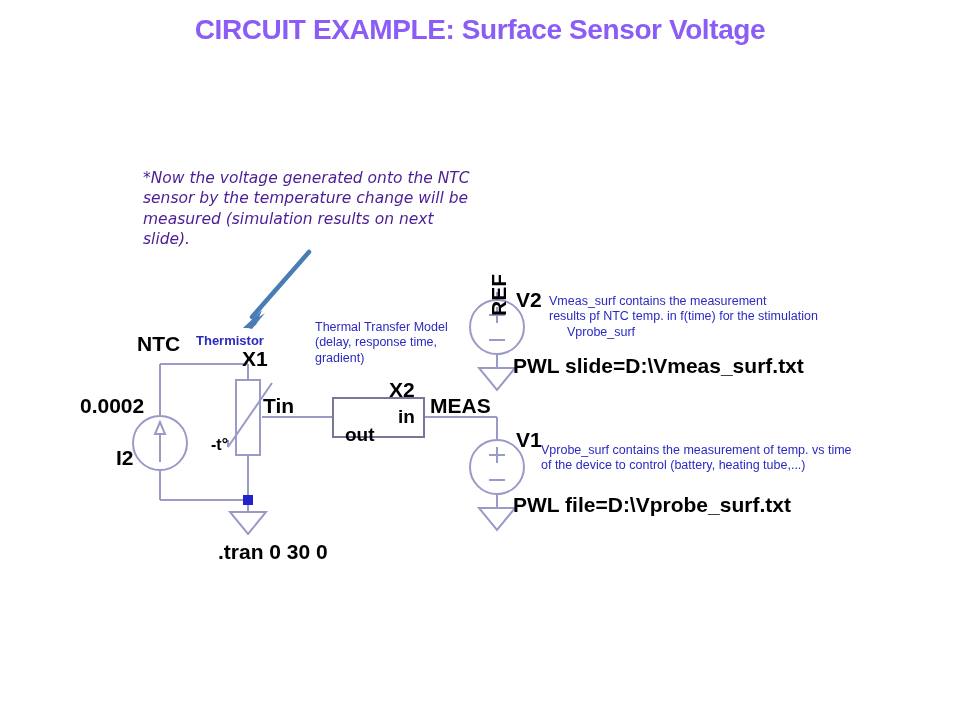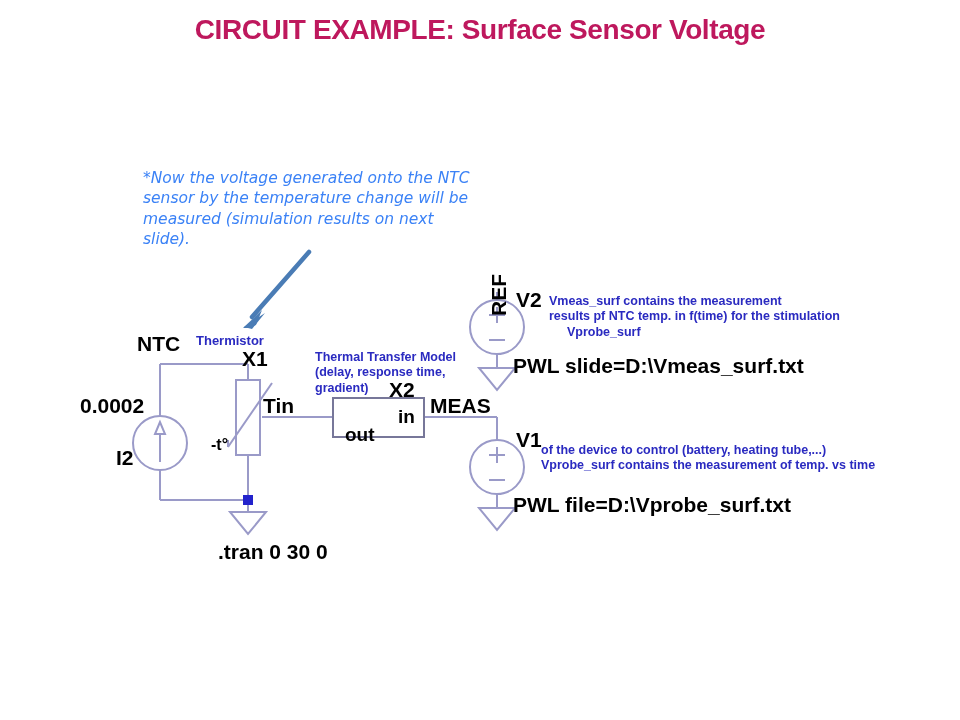--- a/index.html
+++ b/index.html
@@ -27,35 +27,35 @@
   #slide-title {
     position: absolute;
     top: 14px;
     left: 0;
     width: 960px;
     text-align: center;
     font-family: "Liberation Sans", sans-serif;
     font-size: 28px;
     font-weight: bold;
     letter-spacing: -0.4px;
-    color: #be185d;
+    color: #8b5cf6;
     white-space: nowrap;
   }
 
   
   #note {
     position: absolute;
     left: 143px;
     top: 168px;
     width: 335px;
     font-family: "DejaVu Sans", sans-serif;
     font-style: italic;
     font-size: 15.5px;
     line-height: 1.32;
-    color: #3b82f6;
+    color: #4c1d95;
   }
 
   
   #circuit {
     position: absolute;
     left: 0;
     top: 0;
     width: 960px;
     height: 720px;
   }
@@ -76,21 +76,21 @@
     font-weight: bold;
     color: #000000;
   }
   .lbl-black-sm {
     font-size: 16px;
     font-weight: bold;
     color: #000000;
   }
   .lbl-blue {
     font-size: 12.5px;
-    font-weight: bold;
+    font-weight: normal;
     color: #2a2ac0;
     line-height: 1.22;
   }
   .lbl-blue-title {
     font-size: 13px;
     font-weight: bold;
     color: #2a2ac0;
   }
   .rot90 {
     transform: rotate(-90deg);
@@ -198,21 +198,21 @@
   <div class="lbl lbl-black-big" style="left:137px; top:332px;">NTC</div>
 
   <div class="lbl lbl-blue-title" style="left:196px; top:333px;">Thermistor</div>
 
   <div class="lbl lbl-black-big" style="left:242px; top:347px;">X1</div>
 
   <div class="lbl lbl-black-sm" style="left:211px; top:436px;">-t°</div>
 
   <div class="lbl lbl-black-big" style="left:263px; top:394px;">Tin</div>
 
-  <div class="lbl lbl-blue" style="left:315px; top:350px;">
+  <div class="lbl lbl-blue" style="left:315px; top:320px;">
     <div>Thermal Transfer Model</div>
     <div>(delay, response time,</div>
     <div>gradient)</div>
   </div>
 
   <div class="lbl lbl-black-big" style="left:368px; top:378px;margin-left:21px;">X2</div>
 
   <div class="lbl lbl-black-med" style="left:345px; top:424px;">out</div>
   <div class="lbl lbl-black-med" style="left:398px; top:406px;">in</div>
 
@@ -226,21 +226,21 @@
     <div style="padding-left:18px;">Vprobe_surf</div>
   </div>
 
   <div class="lbl lbl-black-big" style="left:513px; top:354px;">PWL slide=D:\Vmeas_surf.txt</div>
 
   <div class="lbl lbl-black-big" style="left:430px; top:394px;">MEAS</div>
 
   <div class="lbl lbl-black-big" style="left:516px; top:428px;">V1</div>
 
   <div class="lbl lbl-blue" style="left:541px; top:443px;">
+    <div>Vprobe_surf contains the measurement of temp. vs time</div>
     <div>of the device to control (battery, heating tube,...)</div>
-    <div>Vprobe_surf contains the measurement of temp. vs time</div>
   </div>
 
   <div class="lbl lbl-black-big" style="left:513px; top:493px;">PWL file=D:\Vprobe_surf.txt</div>
 
   <div class="lbl lbl-black-big" style="left:218px; top:540px;">.tran 0 30 0</div>
 
 </div>
 
 </body></html>

